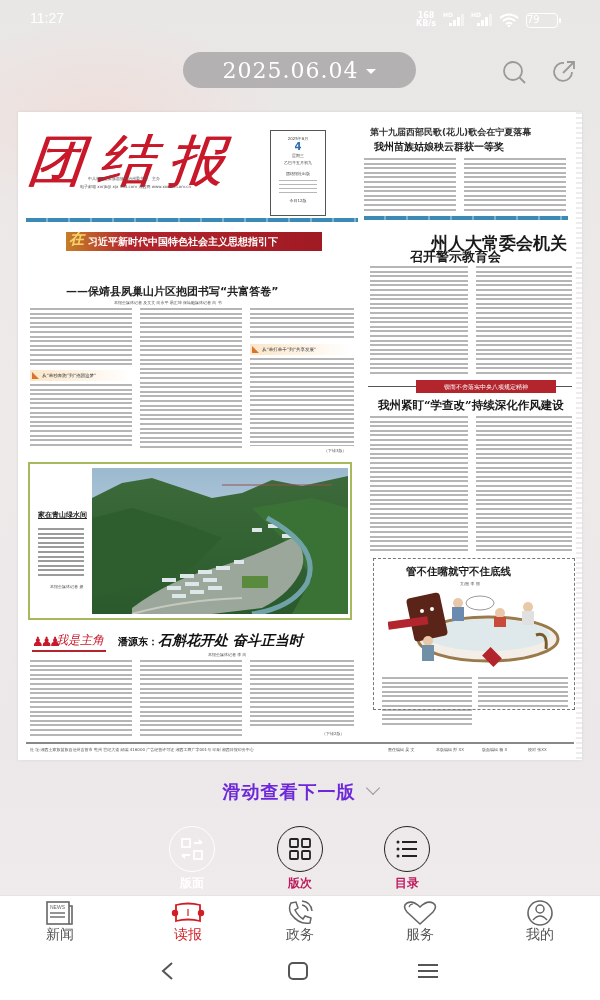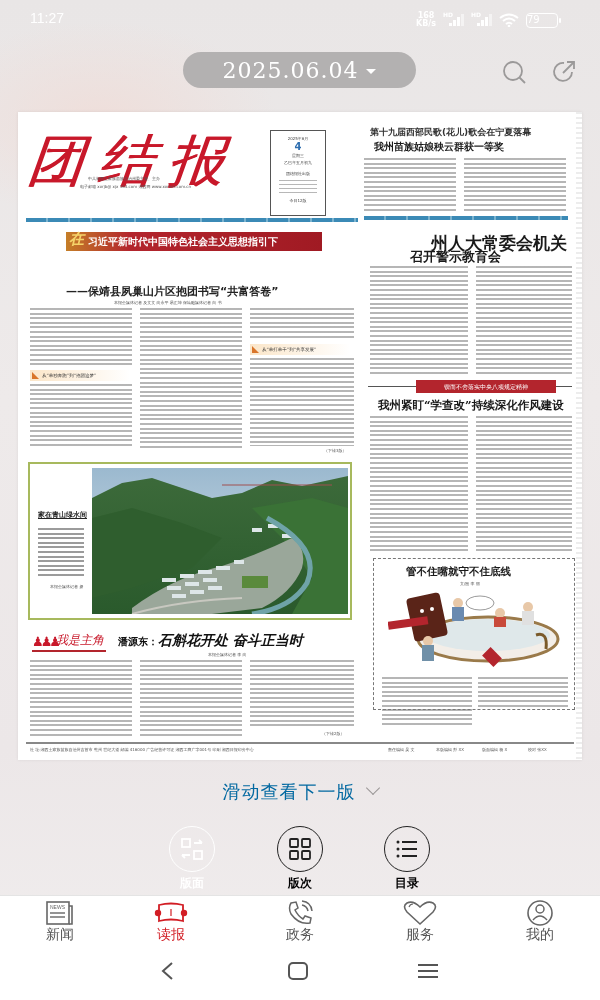--- a/index.html
+++ b/index.html
@@ -87,30 +87,30 @@
   .column-header { position: absolute; left: 14px; top: 518px; width: 74px; height: 22px; border-bottom: 2px solid #b3252d; }
   .column-header .people { position: absolute; left: 0; top: 4px; color: #c8182a; font-size: 13px; letter-spacing: -3px; }
   .column-header .name { position: absolute; left: 24px; top: 2px; color: #c8182a; font-size: 12px; font-style: italic; font-family: "DejaVu Serif", serif; }
   .col-title { position: absolute; left: 100px; top: 520px; font-size: 14px; color: #111; white-space: nowrap; font-family: "DejaVu Serif", serif; font-style: italic; font-weight: bold; }
   .col-title .lead { font-size: 10px; font-style: normal; font-weight: bold; font-family: "DejaVu Sans", sans-serif; }
 
   .footer-rule { position: absolute; left: 8px; top: 630px; width: 548px; height: 2px; background: #888; }
   .footer-text { position: absolute; top: 635px; font-size: 4px; color: #555; white-space: nowrap; }
 
   
-  .swipe-hint { position: absolute; left: 0; top: 780px; width: 600px; text-align: center; color: #0369a1; font-size: 18px; font-family: "DejaVu Serif", serif; letter-spacing: 1px; }
+  .swipe-hint { position: absolute; left: 0; top: 780px; width: 600px; text-align: center; color: #6d28d9; font-size: 18px; font-family: "DejaVu Serif", serif; letter-spacing: 1px; font-weight: bold; }
   .swipe-hint .chev { display: inline-block; width: 10px; height: 10px; border-right: 1.5px solid #9a9696; border-bottom: 1.5px solid #9a9696; transform: rotate(45deg); margin-left: 12px; position: relative; top: -5px; }
 
   .tool { position: absolute; top: 826px; width: 60px; text-align: center; }
   .tool .circ { width: 46px; height: 46px; border-radius: 50%; margin: 0 auto; display: flex; align-items: center; justify-content: center; }
   .tool .lbl { font-size: 12px; margin-top: 3px; font-weight: bold; }
   .tool.inactive .circ { border: 1.5px solid #fff; }
   .tool.inactive .lbl { color: #fff; }
   .tool.active .circ { border: 1.5px solid #222; }
-  .tool.active .lbl { color: #000000; }
+  .tool.active .lbl { color: #be185d; }
 
   .tabbar { position: absolute; left: 0; top: 895px; width: 600px; height: 52px; background: #fff; border-top: 1px solid #e4e4e4; }
   .tab { position: absolute; top: 4px; width: 80px; text-align: center; }
   .tab .ico { height: 26px; display: flex; justify-content: center; align-items: center; }
   .tab .lbl { font-size: 14px; color: #555; font-family: "DejaVu Serif", serif; margin-top: 0px; }
   .tab.active .lbl { color: #d21d24; }
 
   .navbar { position: absolute; left: 0; top: 947px; width: 600px; height: 53px; background: #fff; }
   .navbtn { position: absolute; top: 12px; width: 30px; height: 24px; display: flex; align-items: center; justify-content: center; }
 </style>
@@ -354,21 +354,21 @@
       <svg width="30" height="26" viewBox="0 0 30 26">
         <rect x="2" y="2" width="22" height="22" stroke="#666" stroke-width="1.6" fill="none"></rect>
         <path d="M24 6 h3 v18 h-3" stroke="#666" stroke-width="1.6" fill="none"></path>
         <text x="5" y="9" font-size="5" fill="#666" font-family="Liberation Sans, sans-serif">NEWS</text>
         <line x1="5" y1="13" x2="20" y2="13" stroke="#666" stroke-width="1.4"></line>
         <line x1="5" y1="17" x2="20" y2="17" stroke="#666" stroke-width="1.4"></line>
       </svg>
     </div>
     <div class="lbl">新闻</div>
   </div>
-  <div class="tab active" style="left:131px;">
+  <div class="tab active" style="left:148px;">
     <div class="ico">
       <svg width="36" height="22" viewBox="0 0 36 22">
         <path d="M6 3 Q18 0 30 3 L30 19 Q18 16 6 19 Z" stroke="#d21d24" stroke-width="1.8" fill="none"></path>
         <circle cx="5" cy="11" r="3.2" fill="#d21d24"></circle>
           <circle cx="31" cy="11" r="3.2" fill="#d21d24"></circle>
         <line x1="18" y1="7" x2="18" y2="14" stroke="#d21d24" stroke-width="1.2"></line>
       </svg>
     </div>
     <div class="lbl">读报</div>
   </div>

